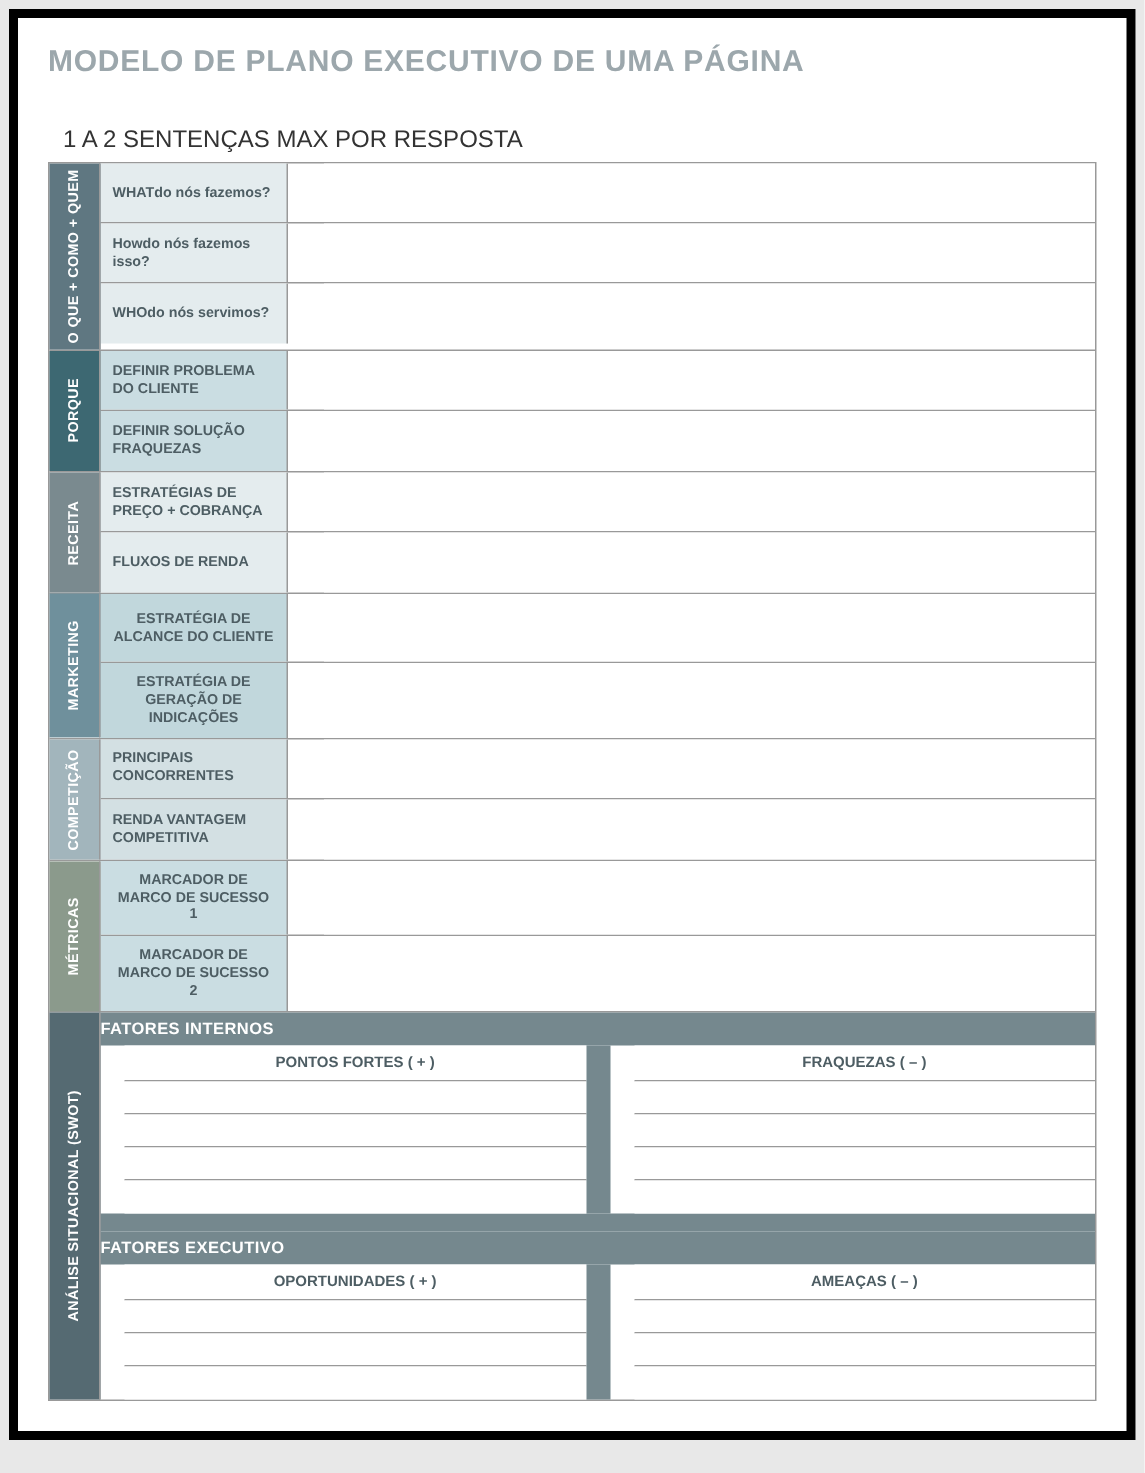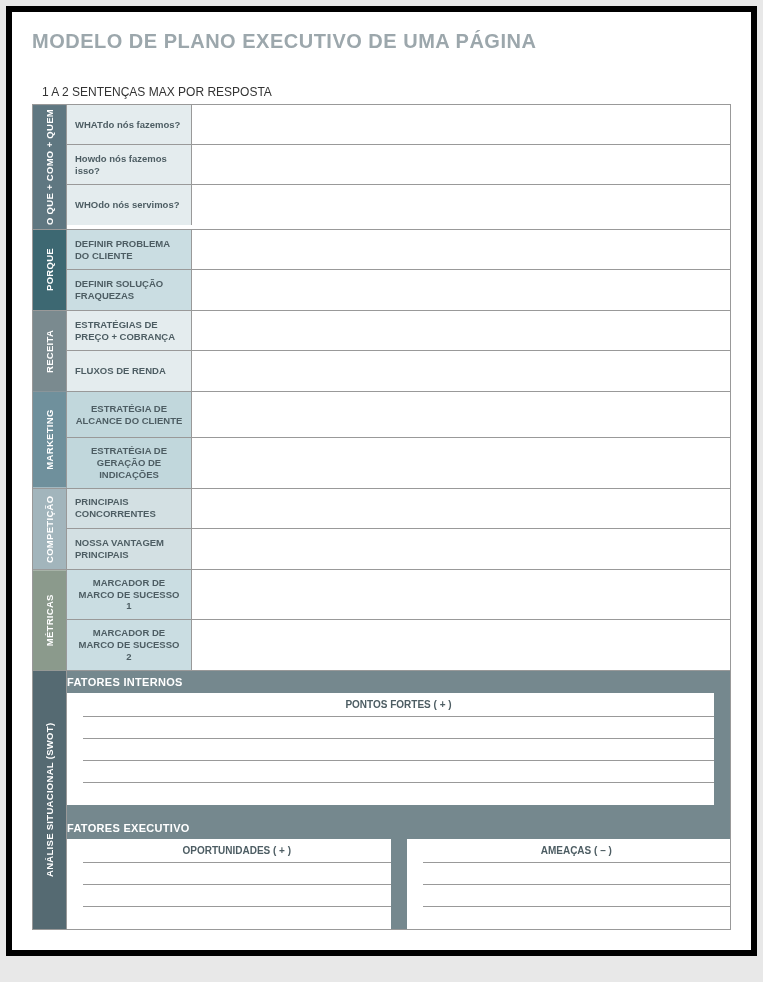--- a/index.html
+++ b/index.html
@@ -17,21 +17,21 @@
     padding: 18px 20px 20px 20px;
   }
   .page-title {
     font-size: 20px;
     font-weight: bold;
     letter-spacing: 0.5px;
     color: #9ca7ac;
     margin-bottom: 32px;
   }
   .instruction {
-    font-size: 12px;
+    font-size: 16px;
     color: #333;
     margin-bottom: 5px;
     margin-left: 10px;
   }
   .worksheet {
     border: 1px solid #999;
     width: 100%;
   }
   
   .section {
@@ -211,21 +211,21 @@
     </div>
 
     <div class="section">
       <div class="vlabel soft">COMPETIÇÃO</div>
       <div class="rows">
         <div class="row">
           <div class="rlabel shade-b">PRINCIPAIS CONCORRENTES</div>
           <div class="rvalue"></div>
         </div>
         <div class="row">
-          <div class="rlabel shade-b">NOSSA VANTAGEM PRINCIPAIS</div>
+          <div class="rlabel shade-b">RENDA VANTAGEM COMPETITIVA</div>
           <div class="rvalue"></div>
         </div>
       </div>
     </div>
 
     <div class="section">
       <div class="vlabel olive">MÉTRICAS</div>
       <div class="rows">
         <div class="row tall">
           <div class="rlabel shade-c">MARCADOR DE MARCO DE SUCESSO 1</div>
@@ -244,20 +244,27 @@
         <div class="swot-banner">FATORES INTERNOS</div>
         <div class="swot-grid">
           <div class="swot-col">
             <div class="swot-head">PONTOS FORTES ( + )</div>
             <div class="swot-line"></div>
             <div class="swot-line"></div>
             <div class="swot-line"></div>
             <div class="swot-line"></div>
           </div>
           <div class="swot-divider"></div>
+          <div class="swot-col">
+            <div class="swot-head">FRAQUEZAS ( – )</div>
+            <div class="swot-line"></div>
+            <div class="swot-line"></div>
+            <div class="swot-line"></div>
+            <div class="swot-line"></div>
+          </div>
         </div>
         <div class="swot-hbar"></div>
         <div class="swot-banner">FATORES EXECUTIVO</div>
         <div class="swot-grid">
           <div class="swot-col">
             <div class="swot-head">OPORTUNIDADES ( + )</div>
             <div class="swot-line"></div>
             <div class="swot-line"></div>
             <div class="swot-line"></div>
           </div>

